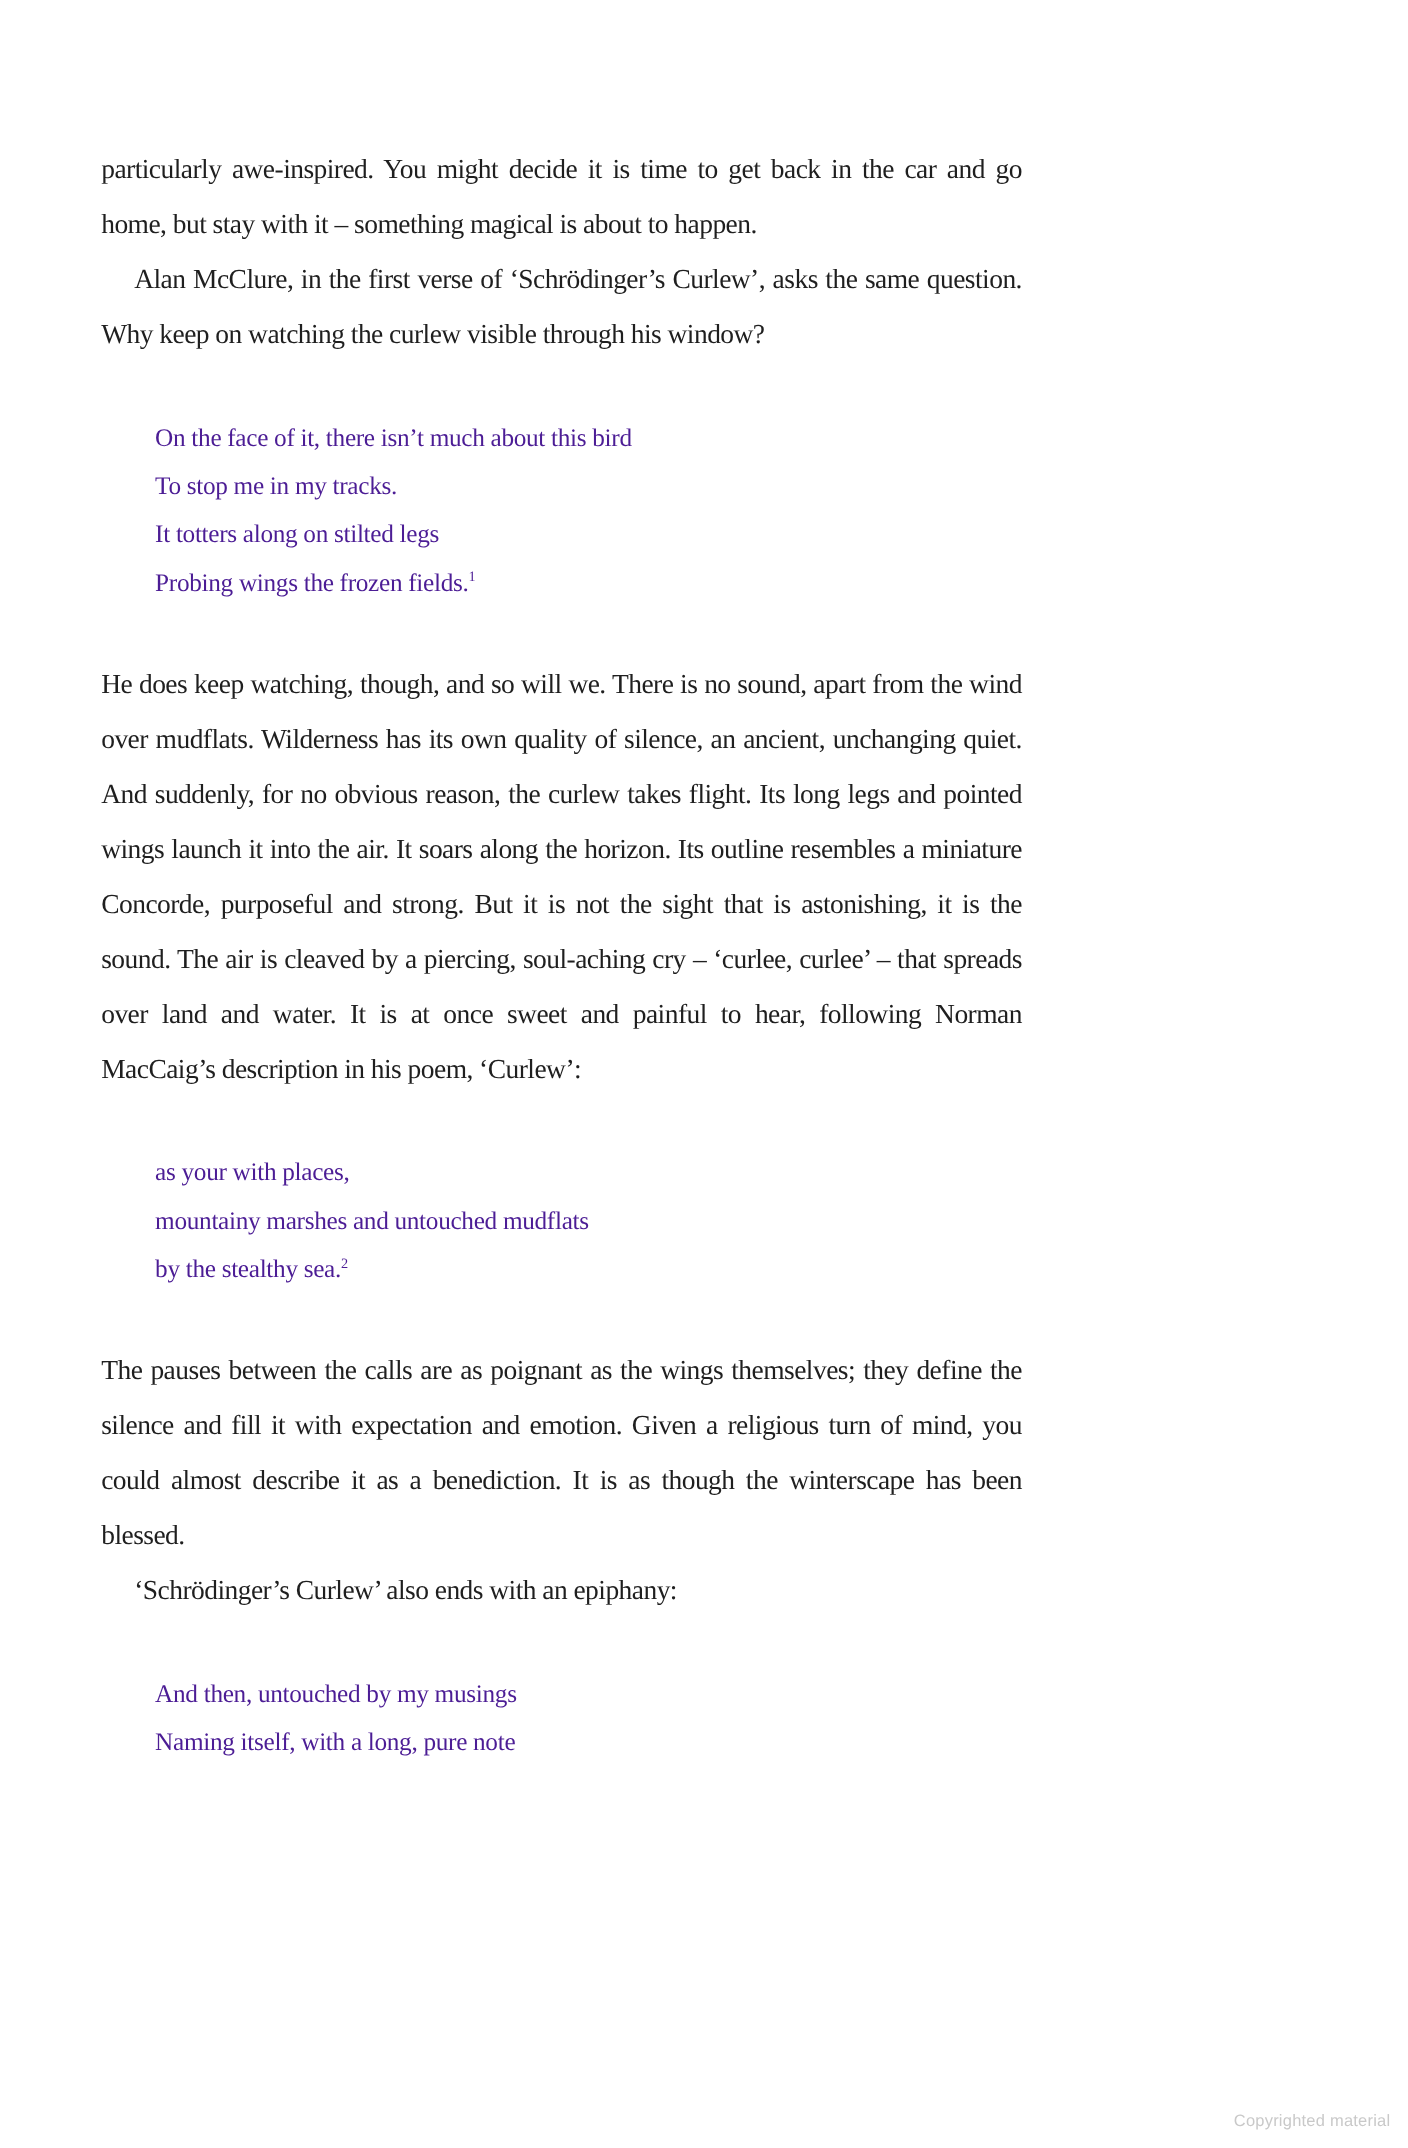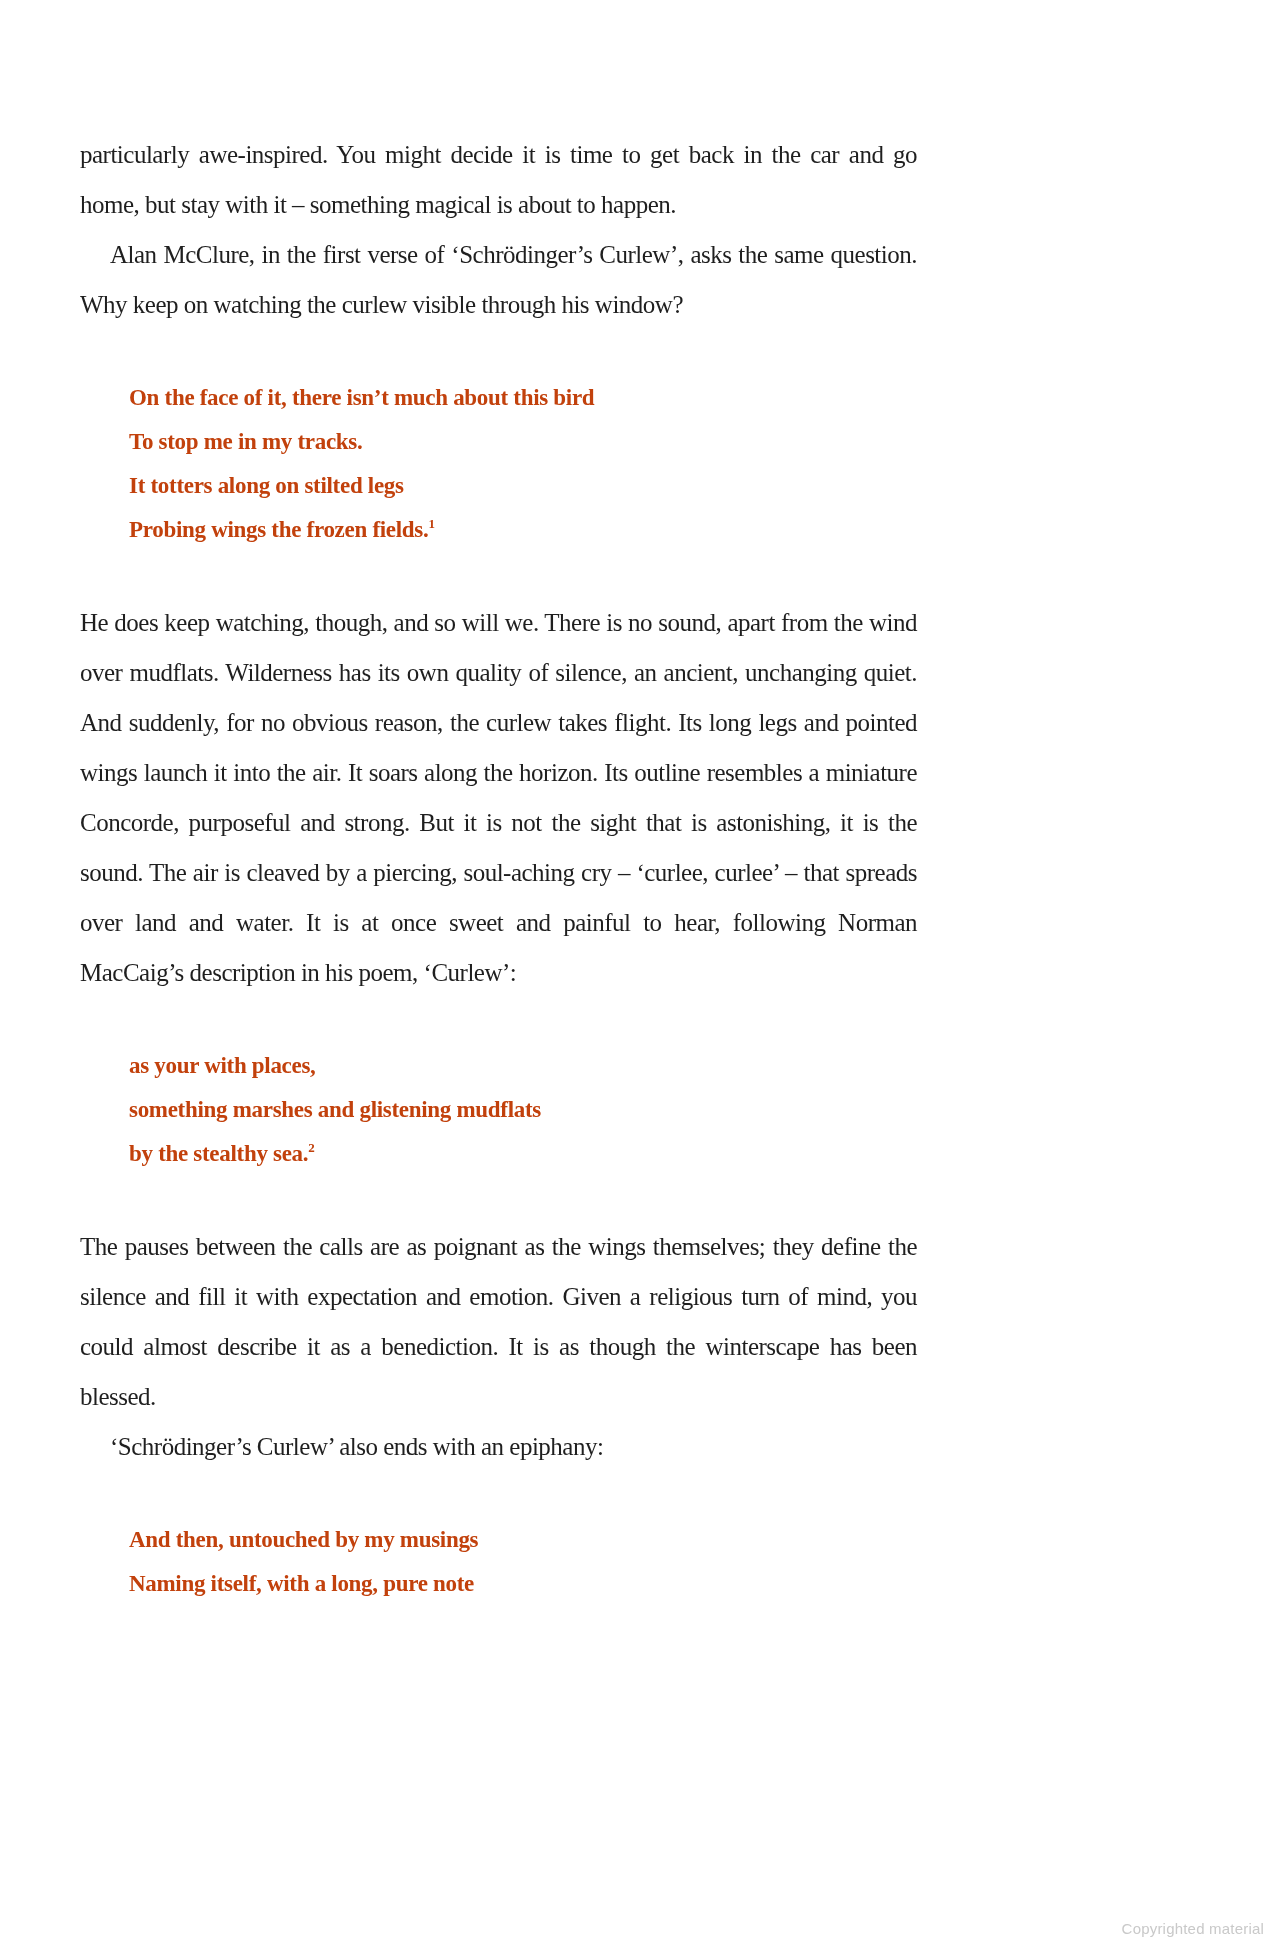--- a/index.html
+++ b/index.html
@@ -8,40 +8,39 @@
     position: relative;
     width: 1280px;
     height: 1953px;
     background: #ffffff;
     overflow: hidden;
     font-family: "Liberation Serif", "DejaVu Serif", serif;
     color: #1f1f1f;
   }
   .text-block {
     position: absolute;
-    left: 80px;
+    left: 92px;
     top: 130px;
     width: 837px;
   }
   p.body-par {
     margin: 0;
     font-size: 25px;
     line-height: 50px;
     letter-spacing: -0.5px;
     text-align: justify;
     color: #1f1f1f;
   }
   p.body-par.indent { text-indent: 30px; }
   .verse {
     margin: 46px 0 46px 49px;
     font-size: 23px;
     line-height: 44px;
     letter-spacing: -0.3px;
-    color: #c2410c;
-    font-weight: bold;
+    color: #4c1d95;
   }
   .verse-line { white-space: pre; }
   sup.fn {
     font-size: 13px;
     vertical-align: super;
     line-height: 0;
   }
   .watermark {
     position: absolute;
     right: 16px;
@@ -66,21 +65,21 @@
       <div class="verse-line">On the face of it, there isn’t much about this bird</div>
       <div class="verse-line">To stop me in my tracks.</div>
       <div class="verse-line">It totters along on stilted legs</div>
       <div class="verse-line"><span>Probing wings the frozen fields.</span><sup class="fn">1</sup></div>
     </div>
 
     <p class="body-par">He does keep watching, though, and so will we. There is no sound, apart from the wind over mudflats. Wilderness has its own quality of silence, an ancient, unchanging quiet. And suddenly, for no obvious reason, the curlew takes flight. Its long legs and pointed wings launch it into the air. It soars along the horizon. Its outline resembles a miniature Concorde, purposeful and strong. But it is not the sight that is astonishing, it is the sound. The air is cleaved by a piercing, soul-aching cry – ‘curlee, curlee’ – that spreads over land and water. It is at once sweet and painful to hear, following Norman MacCaig’s description in his poem, ‘Curlew’:</p>
 
     <div class="verse">
       <div class="verse-line">as your with places,</div>
-      <div class="verse-line">something marshes and glistening mudflats</div>
+      <div class="verse-line">mountainy marshes and untouched mudflats</div>
       <div class="verse-line"><span>by the stealthy sea.</span><sup class="fn">2</sup></div>
     </div>
 
     <p class="body-par">The pauses between the calls are as poignant as the wings themselves; they define the silence and fill it with expectation and emotion. Given a religious turn of mind, you could almost describe it as a benediction. It is as though the winterscape has been blessed.</p>
 
     <p class="body-par indent">‘Schrödinger’s Curlew’ also ends with an epiphany:</p>
 
     <div class="verse">
       <div class="verse-line">And then, untouched by my musings</div>
       <div class="verse-line">Naming itself, with a long, pure note</div>

